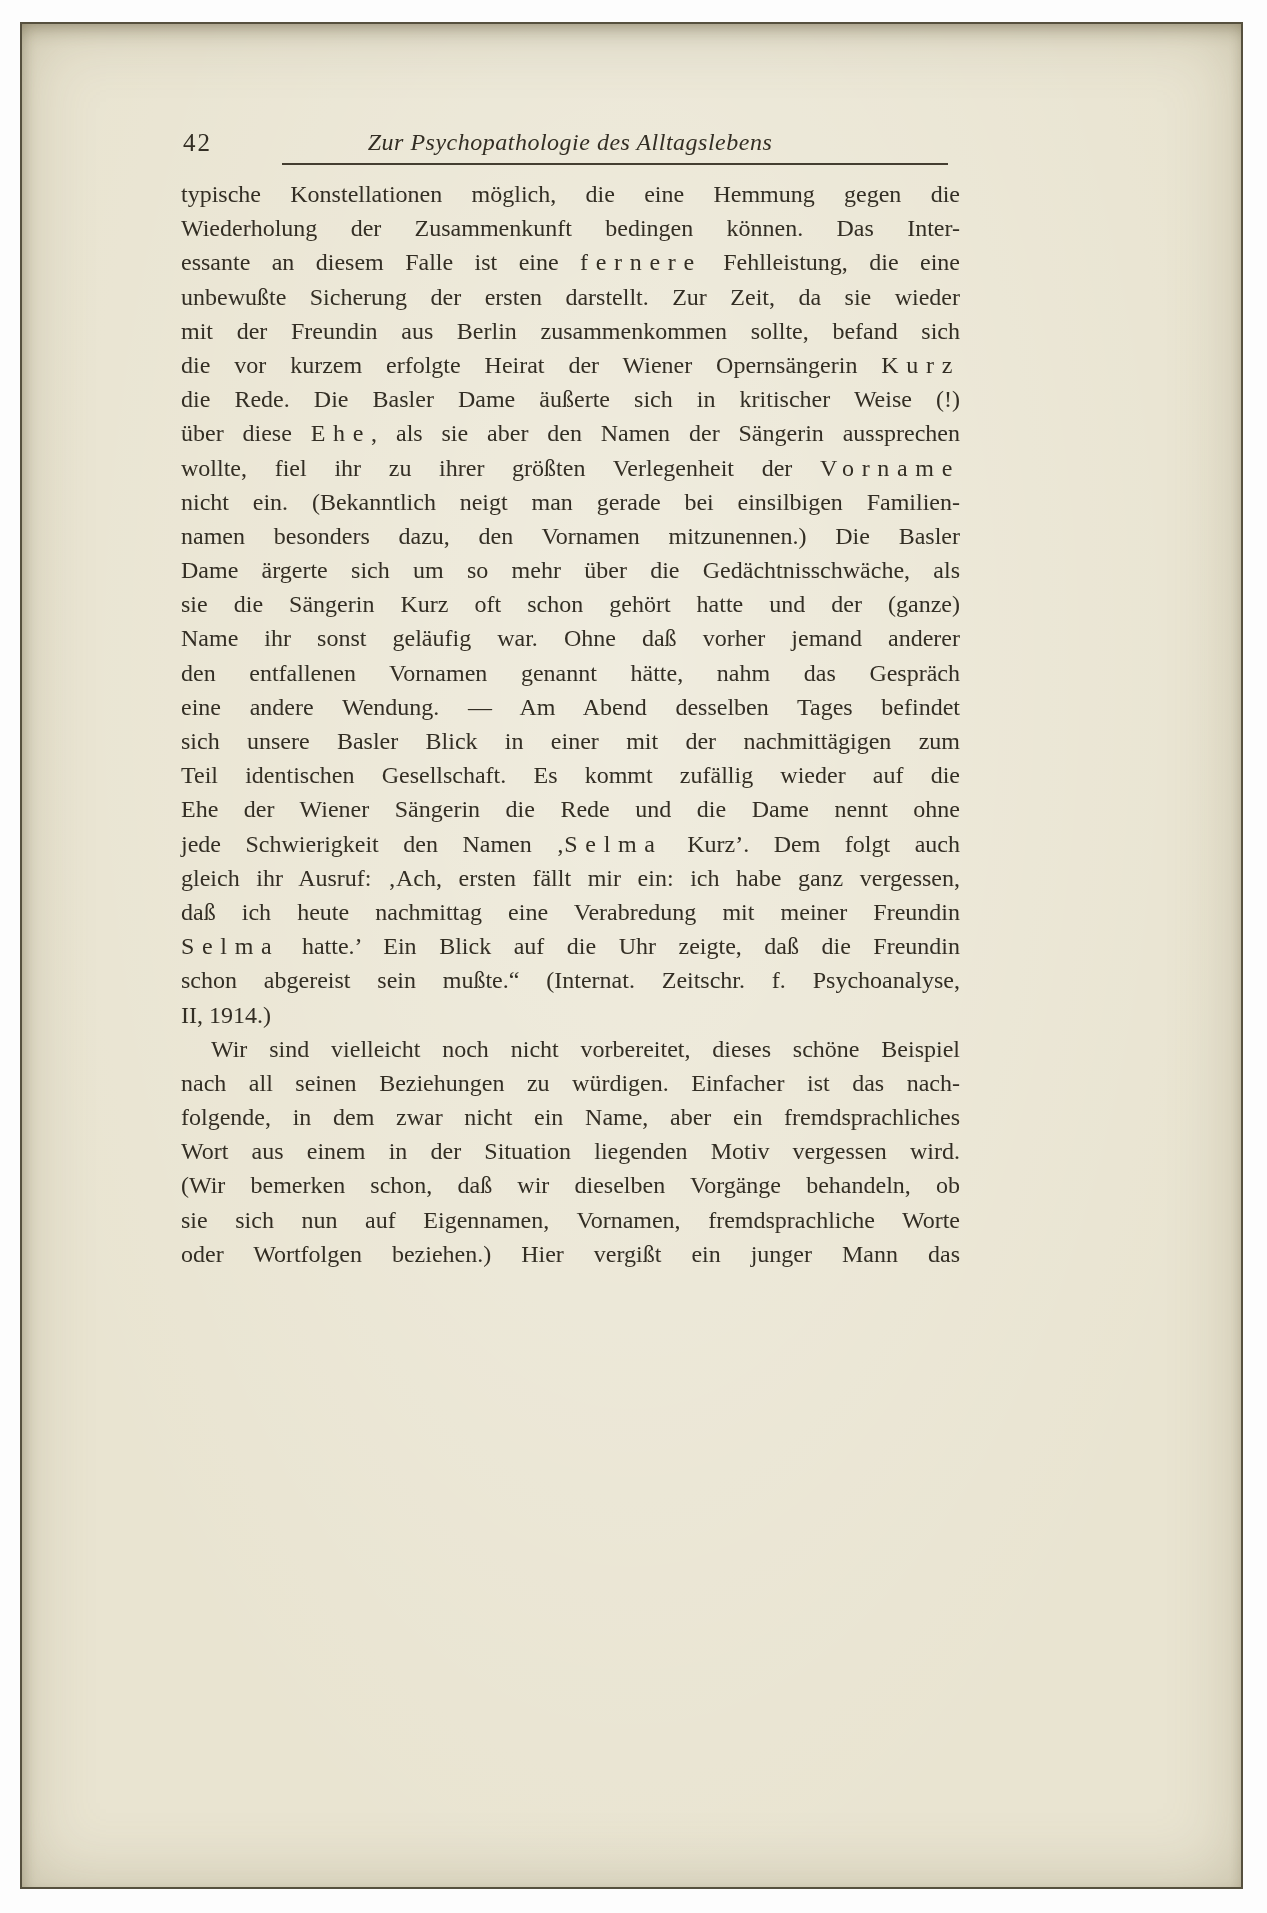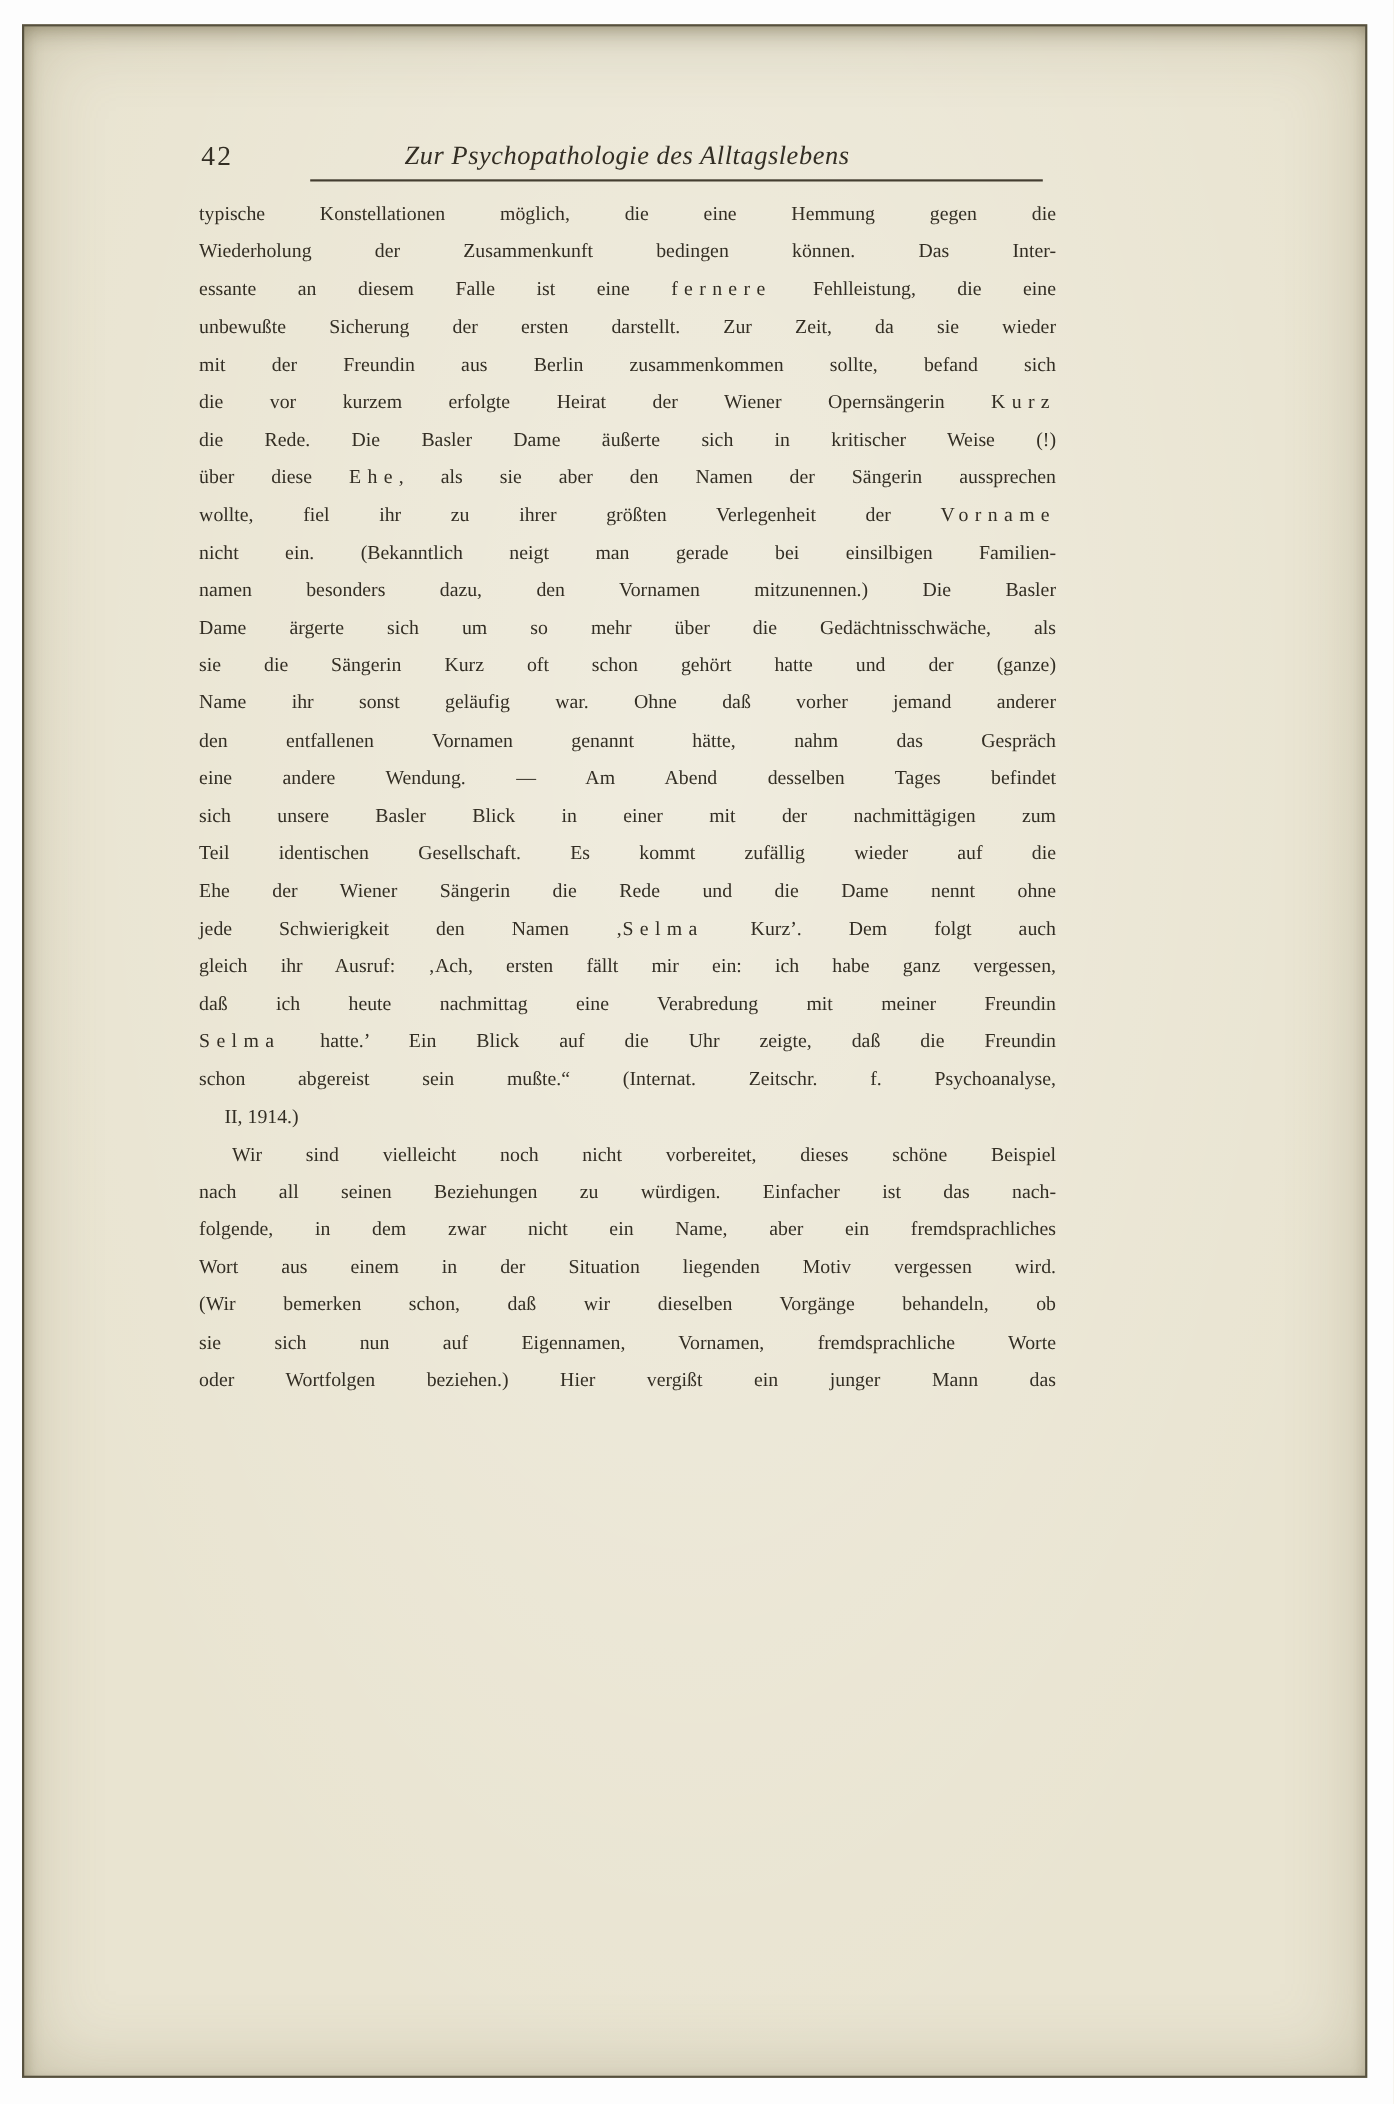--- a/index.html
+++ b/index.html
@@ -56,32 +56,31 @@
     top: 163px;
     width: 666px;
     height: 2px;
     background: #443e31;
   }
   .body-text {
     position: absolute;
     left: 181px;
     top: 177px;
     width: 779px;
-    font-size: 18px;
+    font-size: 24px;
     color: var(--ink, #332e24);
   }
   .line {
     height: 34.2px;
     line-height: 34.2px;
     text-align: justify;
     text-align-last: justify;
   }
   .line.no-just {
     text-align-last: left;
-    margin-left: 23px;
   }
   .line.indent {
     text-indent: 30px;
   }
   .sperr {
     letter-spacing: 0.32em;
   }
 </style>
 </head>
 <body>

